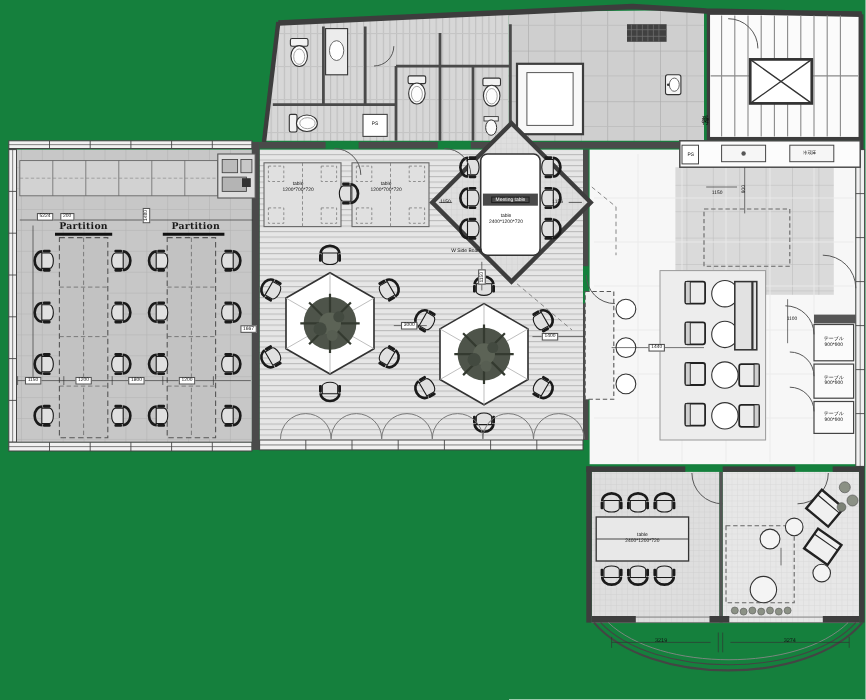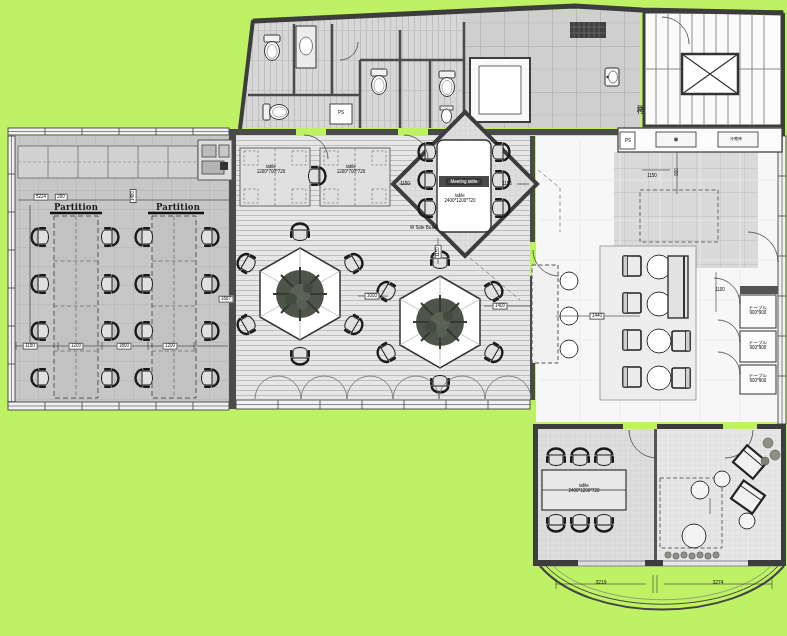--- a/index.html
+++ b/index.html
@@ -1,16 +1,16 @@
 <!DOCTYPE html>
 <html><head>
 <meta charset="utf-8">
 <style>
   html,body{margin:0;padding:0;background:#fff;}
-  #plan{position:relative;width:787px;height:636px;background:#bef264;overflow:hidden;
+  #plan{position:relative;width:787px;height:636px;background:#15803d;overflow:hidden;
         font-family:"Liberation Sans",sans-serif;}
   #plan svg{position:absolute;left:0;top:0;}
   .lbl{position:absolute;transform:translate(-50%,-50%);font-size:5px;color:#111;
        white-space:nowrap;line-height:1.05;z-index:5;}
   .box{background:#fff;border:0.5px solid #555;padding:0 1.5px;}
   .two{font-size:4.5px;text-align:center;}
   .two span{display:block;}
   .vert{transform:translate(-50%,-50%) rotate(-90deg);}
   .jvert{writing-mode:vertical-rl;letter-spacing:2px;font-size:7px;transform:translate(-50%,-50%);}
   .partition{font-family:"DejaVu Serif","Liberation Serif",serif;font-weight:bold;

